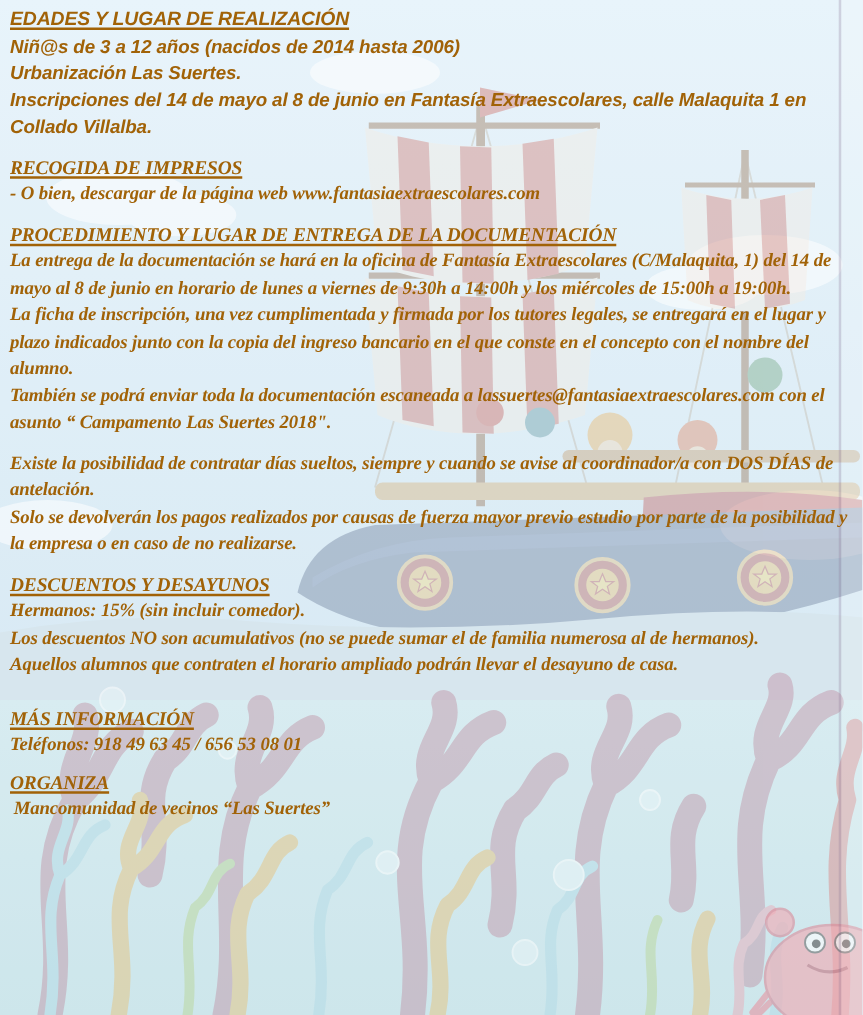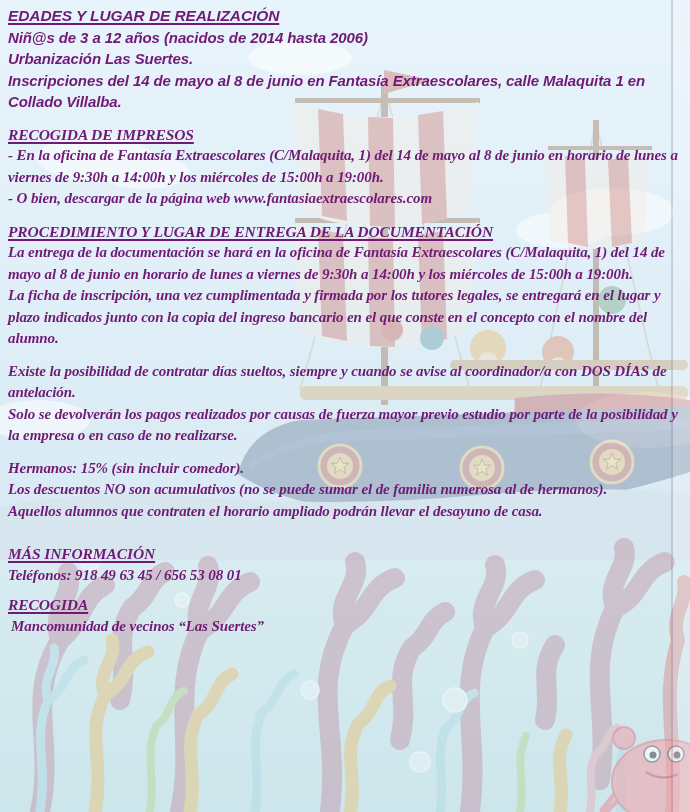--- a/index.html
+++ b/index.html
@@ -15,21 +15,21 @@
     position: absolute;
     inset: 0;
     z-index: 0;
   }
   .content {
     position: absolute;
     inset: 0;
     z-index: 2;
     padding: 5px 5px 0 8px;
     box-sizing: border-box;
-    color: #701a75;
+    color: #a16207;
     font-style: italic;
     font-weight: bold;
     font-size: 15px;
     line-height: 21.5px;
     letter-spacing: -0.1px;
   }
   .section { margin: 0; }
   .section + .section { margin-top: 11px; font-family: Liberation Serif, serif; }
   .section.gap-lg { margin-top: 21px; }
   .section.gap-sm { margin-top: 8px; }
@@ -251,45 +251,46 @@
 
     <div class="section">
       <div class="heading">EDADES Y LUGAR DE REALIZACIÓN</div>
       <div class="para">Niñ@s de 3 a 12 años (nacidos de 2014 hasta 2006)</div>
       <div class="para">Urbanización Las Suertes.</div>
       <div class="para">Inscripciones del 14 de mayo al 8 de junio en Fantasía Extraescolares, calle Malaquita 1 en Collado Villalba.</div>
     </div>
 
     <div class="section">
       <div class="heading">RECOGIDA DE IMPRESOS</div>
-      <div class="para">- En la oficina de Fantasía Extraescolares (C/Malaquita, 1) del 14 de mayo al 8 de junio en horario de lunes a viernes de 9:30h a 14:00h y los miércoles de 15:00h a 19:00h.</div>
       <div class="para">- O bien, descargar de la página web www.fantasiaextraescolares.com</div>
     </div>
 
     <div class="section">
       <div class="heading">PROCEDIMIENTO Y LUGAR DE ENTREGA DE LA DOCUMENTACIÓN</div>
       <div class="para">La entrega de la documentación se hará en la oficina de Fantasía Extraescolares (C/Malaquita, 1) del 14 de mayo al 8 de junio en horario de lunes a viernes de 9:30h a 14:00h y los miércoles de 15:00h a 19:00h.</div>
       <div class="para">La ficha de inscripción, una vez cumplimentada y firmada por los tutores legales, se entregará en el lugar y plazo indicados junto con la copia del ingreso bancario en el que conste en el concepto con el nombre del alumno.</div>
+      <div class="para">También se podrá enviar toda la documentación escaneada a lassuertes@fantasiaextraescolares.com con el asunto “ Campamento Las Suertes 2018".</div>
     </div>
 
     <div class="section">
       <div class="para">Existe la posibilidad de contratar días sueltos, siempre y cuando se avise al coordinador/a con DOS DÍAS de antelación.</div>
       <div class="para">Solo se devolverán los pagos realizados por causas de fuerza mayor previo estudio por parte de la posibilidad y la empresa o en caso de no realizarse.</div>
     </div>
 
     <div class="section">
+      <div class="heading">DESCUENTOS Y DESAYUNOS</div>
       <div class="para">Hermanos: 15% (sin incluir comedor).</div>
       <div class="para">Los descuentos NO son acumulativos (no se puede sumar el de familia numerosa al de hermanos).</div>
       <div class="para">Aquellos alumnos que contraten el horario ampliado podrán llevar el desayuno de casa.</div>
     </div>
 
     <div class="section gap-lg">
       <div class="heading">MÁS INFORMACIÓN</div>
       <div class="para">Teléfonos: 918 49 63 45 / 656 53 08 01</div>
     </div>
 
     <div class="section gap-sm">
-      <div class="heading">RECOGIDA</div>
+      <div class="heading">ORGANIZA</div>
       <div class="para" style="padding-left:3px">Mancomunidad de vecinos “Las Suertes”</div>
     </div>
 
   </div>
 </div>
 
 </body></html>

